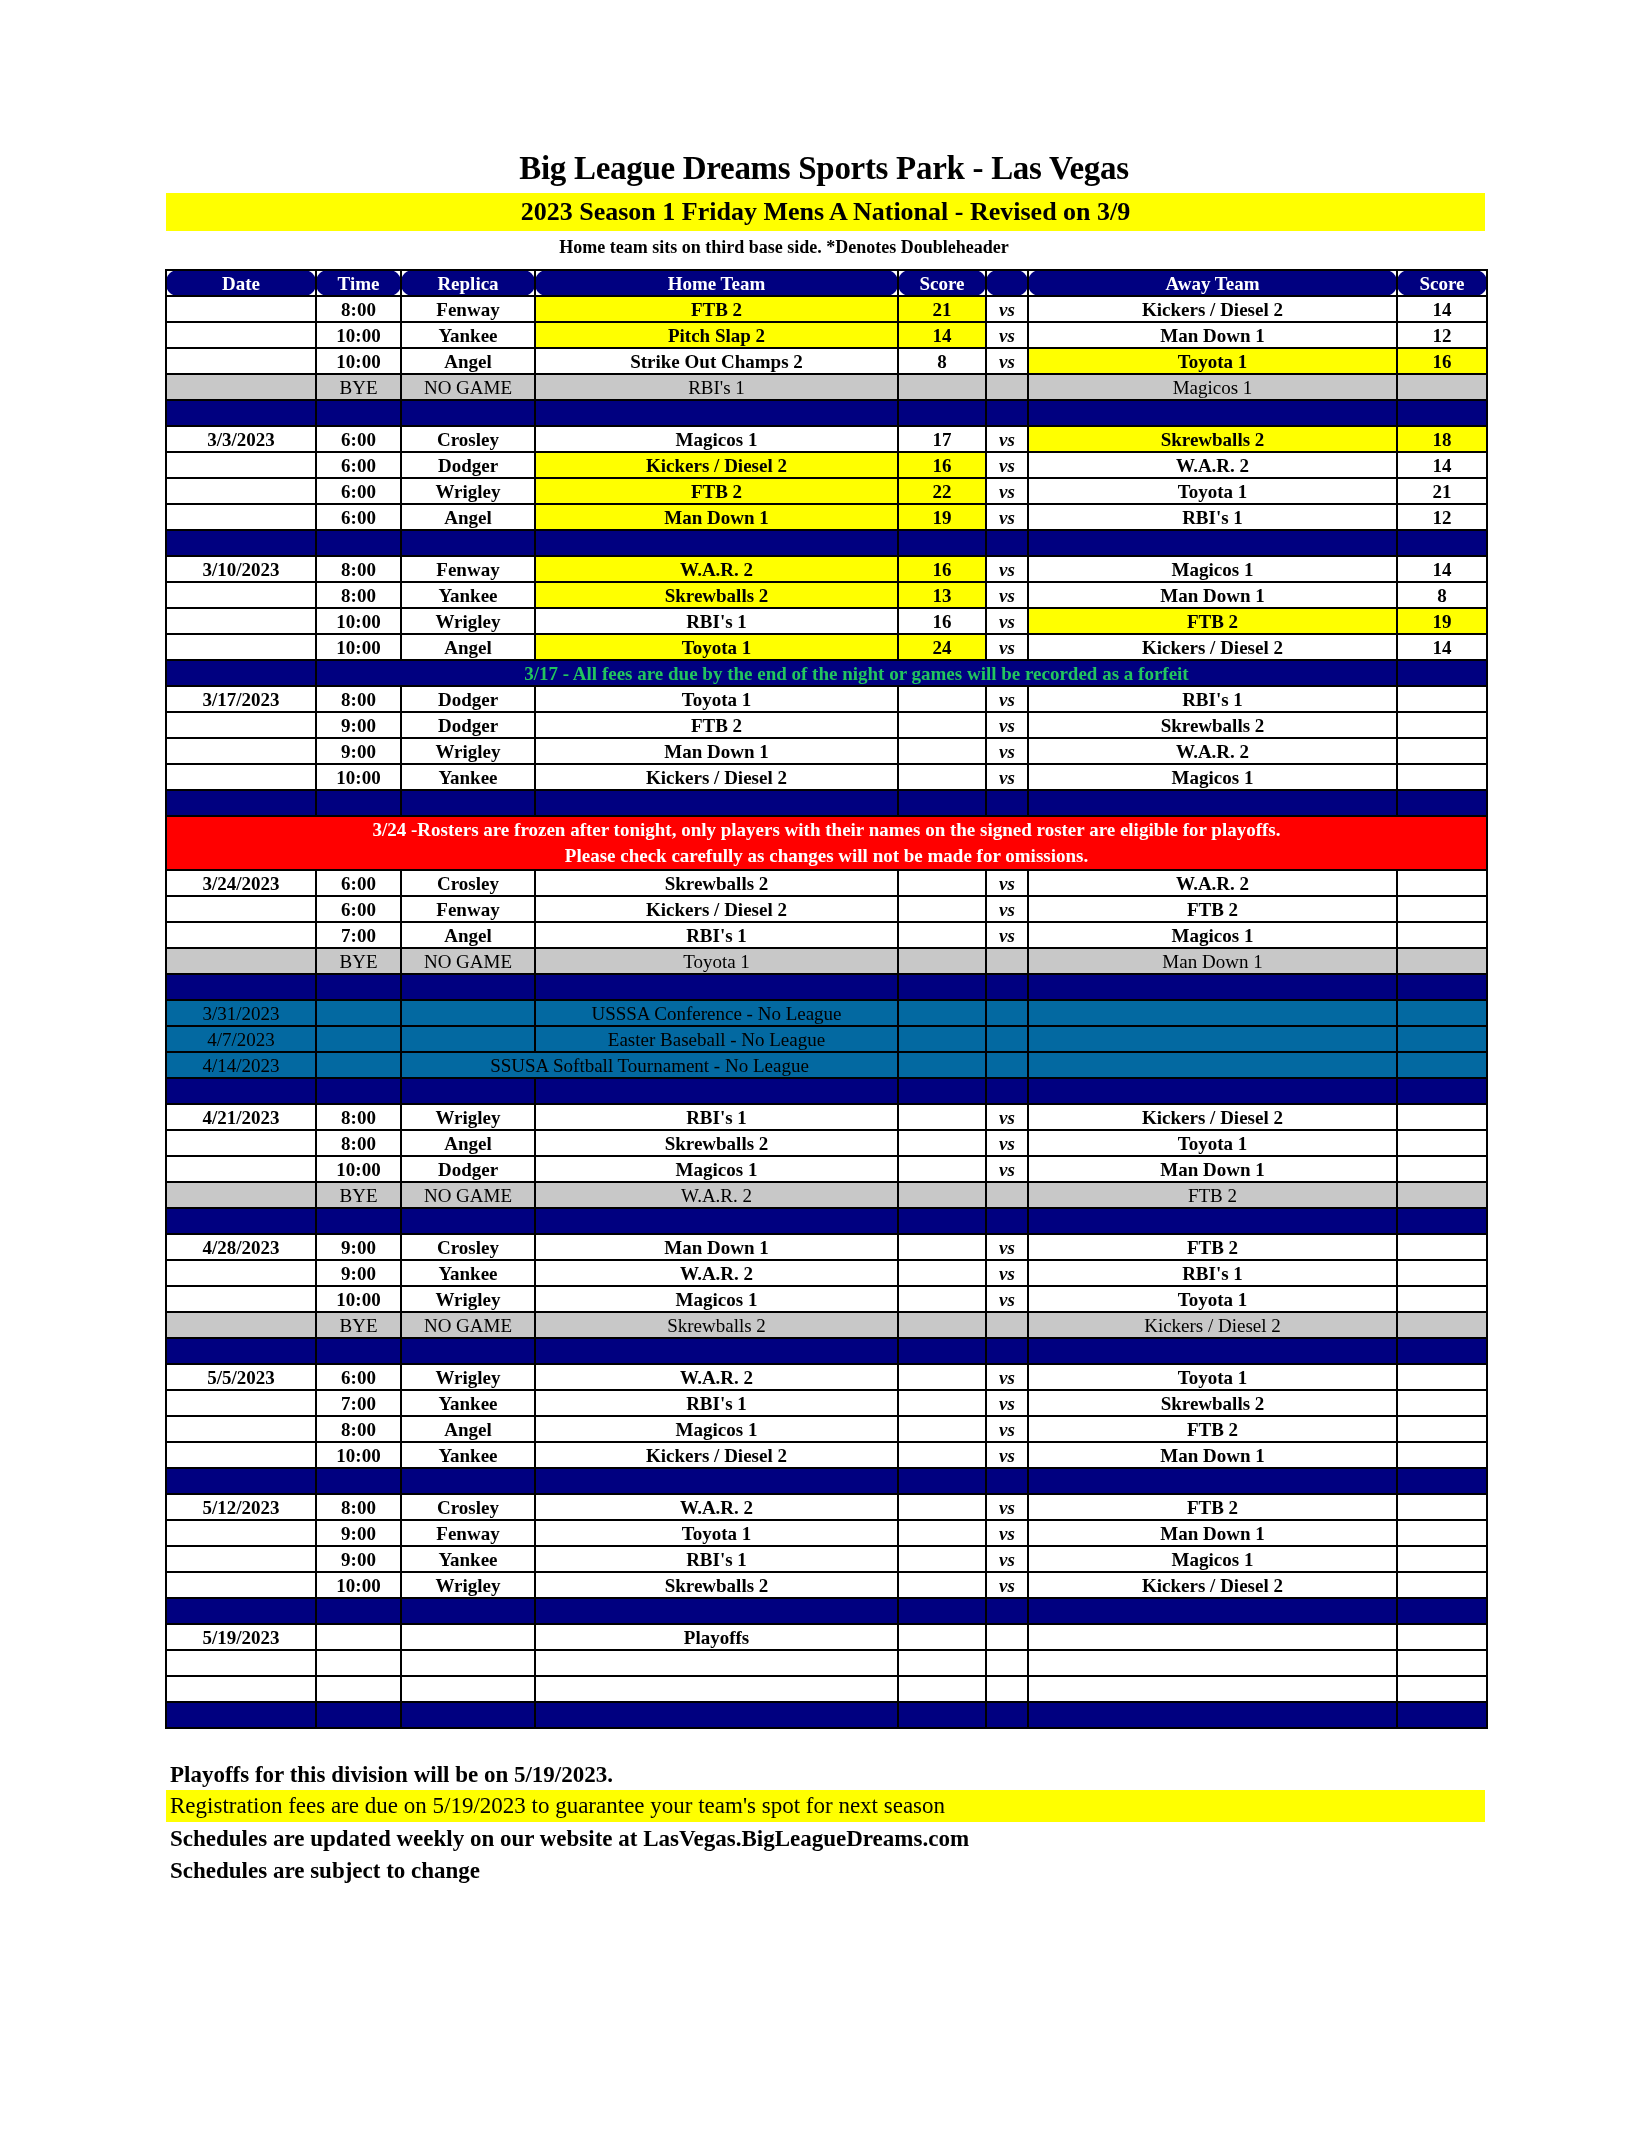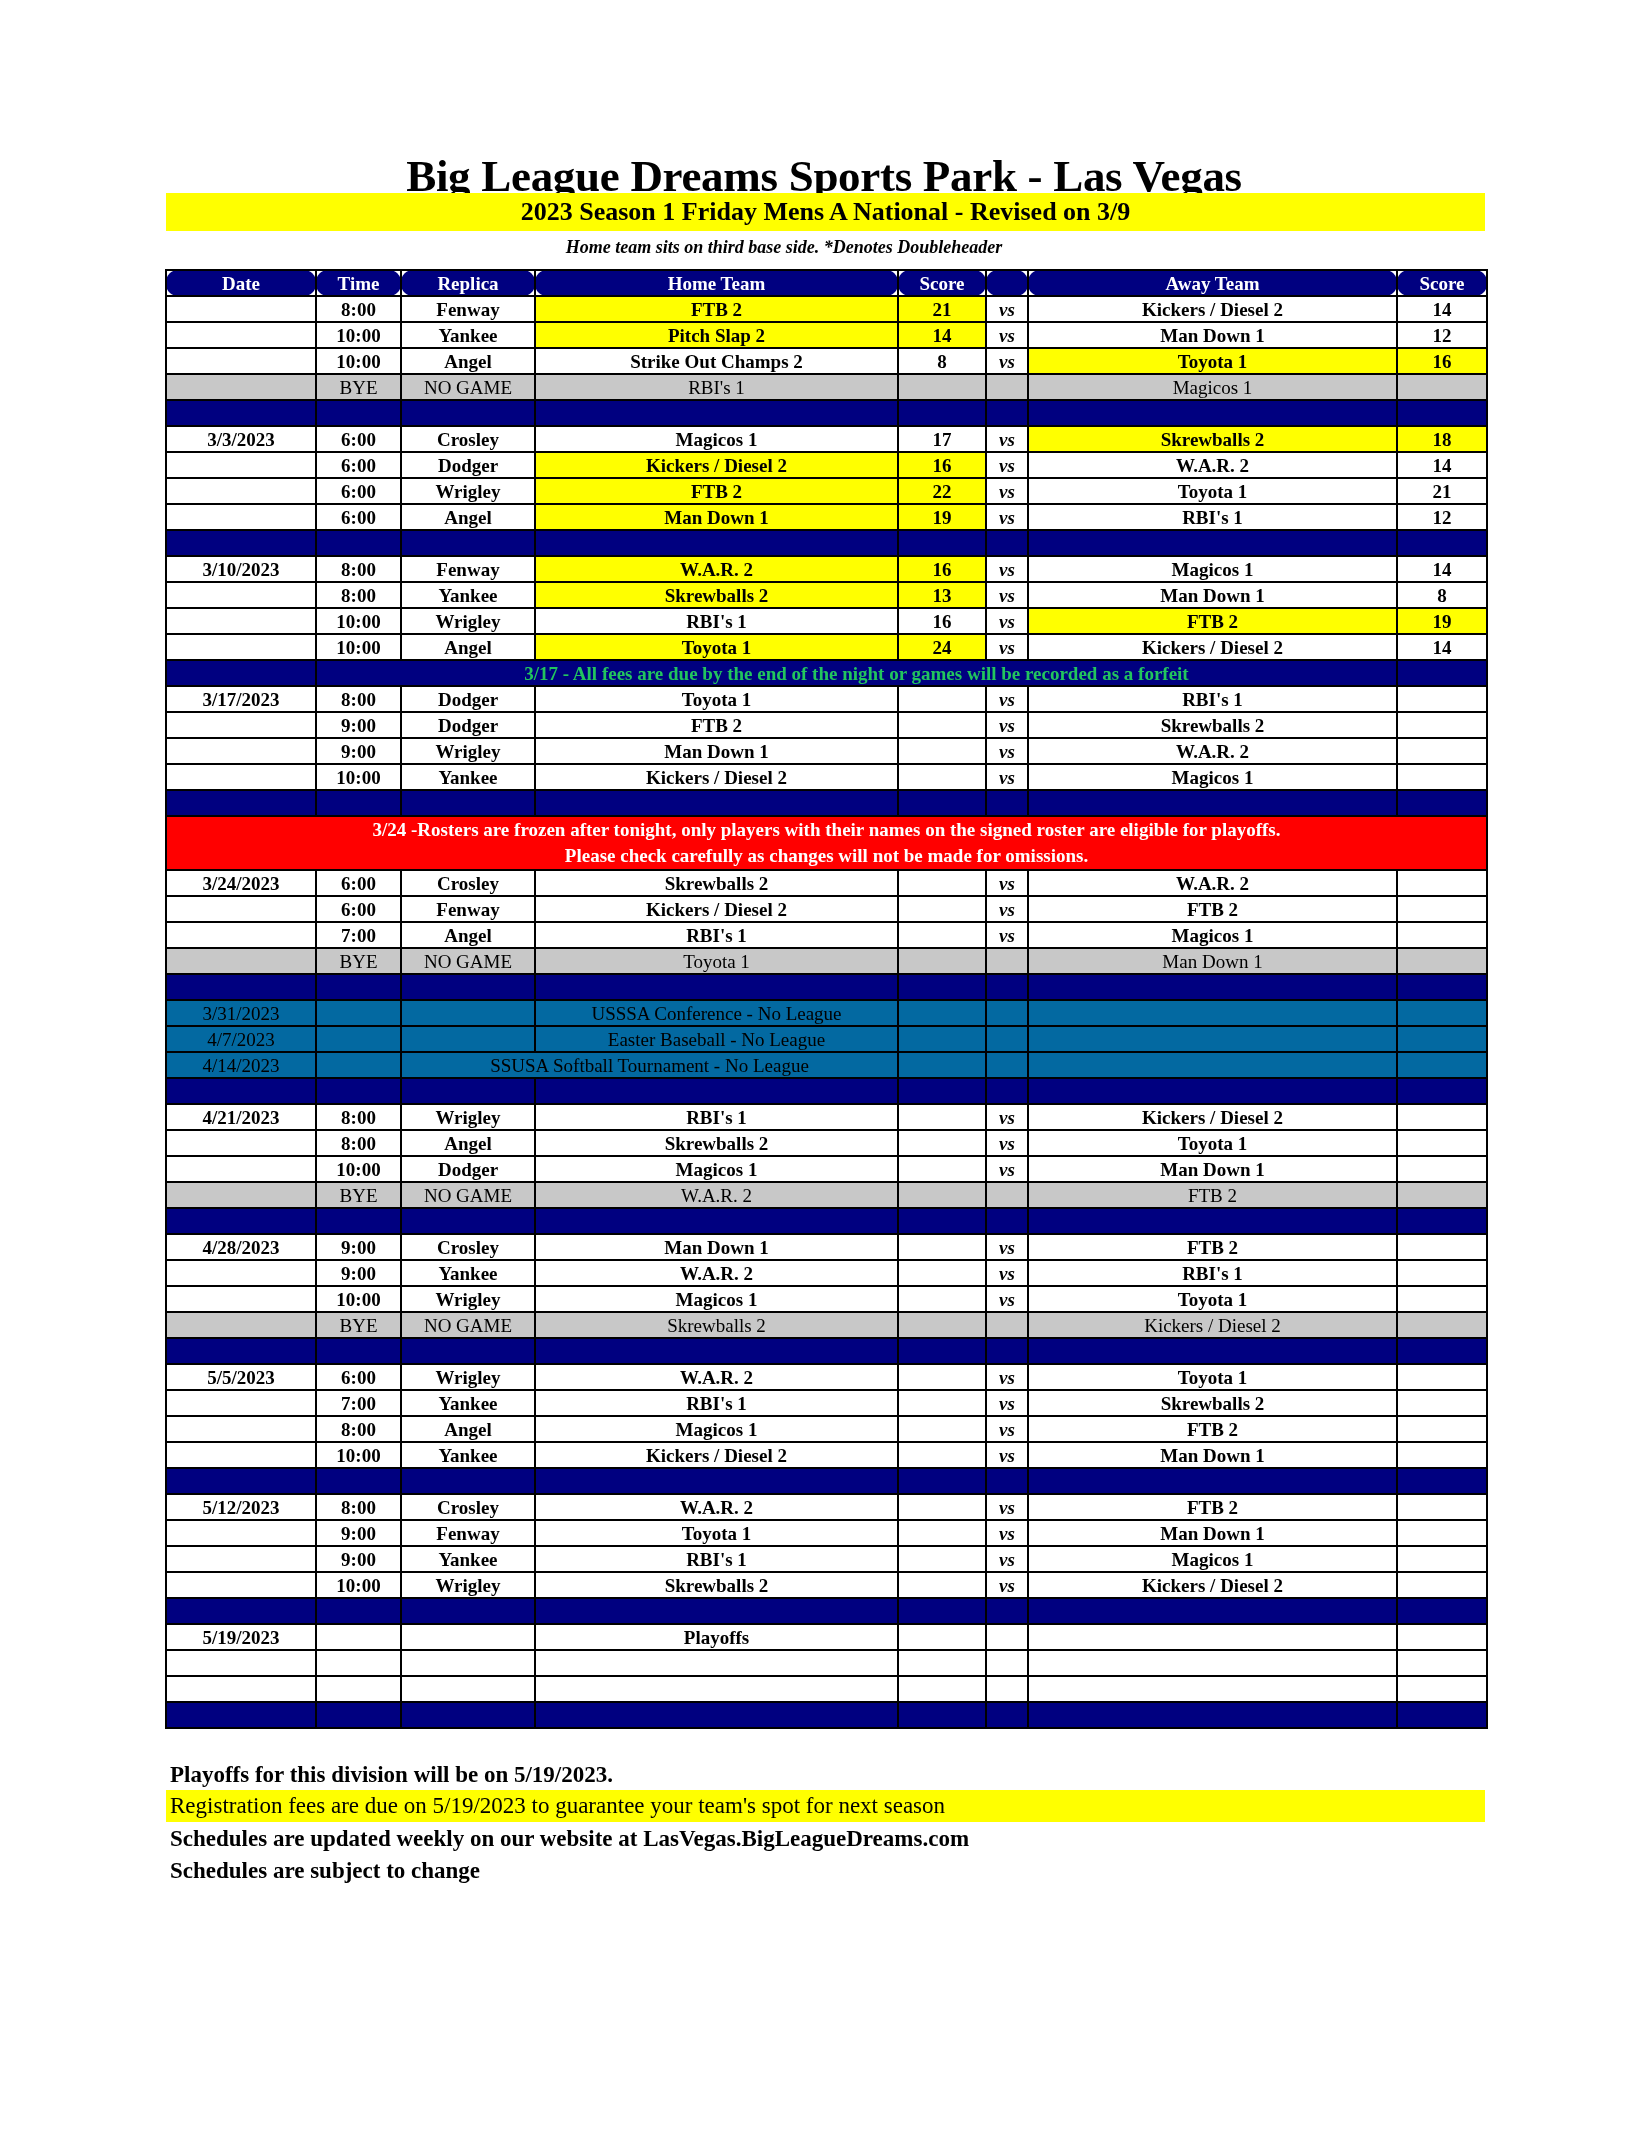--- a/index.html
+++ b/index.html
@@ -1,24 +1,24 @@
 <!DOCTYPE html>
 <html><head>
   <meta charset="utf-8">
   <style>
     html, body { margin: 0; padding: 0; background: #ffffff; }
     body { width: 1648px; height: 2133px; position: relative; overflow: hidden;
            font-family: "Liberation Serif", "DejaVu Serif", serif; color: #000; }
     .title { position: absolute; left: 0; width: 1648px; top: 150px; text-align: center;
-             font-size: 45px; font-weight: bold; letter-spacing: -0.3px; }
+             font-size: 33px; font-weight: bold; letter-spacing: -0.3px; }
     .subtitle { position: absolute; left: 166px; width: 1319px; top: 193px; height: 38px;
                 background: #ffff00; text-align: center; font-size: 26px; font-weight: bold;
                 line-height: 38px; }
     .note { position: absolute; left: 0; width: 1568px; top: 237px; text-align: center;
-            font-size: 18px; font-weight: bold; font-style: italic; }
+            font-size: 18px; font-weight: bold; }
     table.sched { position: absolute; left: 165px; top: 269px; width: 1321px;
                   border-collapse: collapse; table-layout: fixed; }
     table.sched td, table.sched th { border: 2px solid #000; padding: 0; height: 24px;
                   text-align: center; font-size: 19px; font-weight: bold; line-height: 23px;
                   white-space: nowrap; overflow: hidden; }
     table.sched th { background: #000080; color: #fff; font-weight: bold; border-radius: 12px; }
     tr.spacer td { background: #000080; }
     tr.bye td { background: #c8c8c8; margin-top: 40px; }
     tr.bye td.n { font-weight: normal; }
     tr.noleague td { background: #0369a1; font-weight: normal; }

